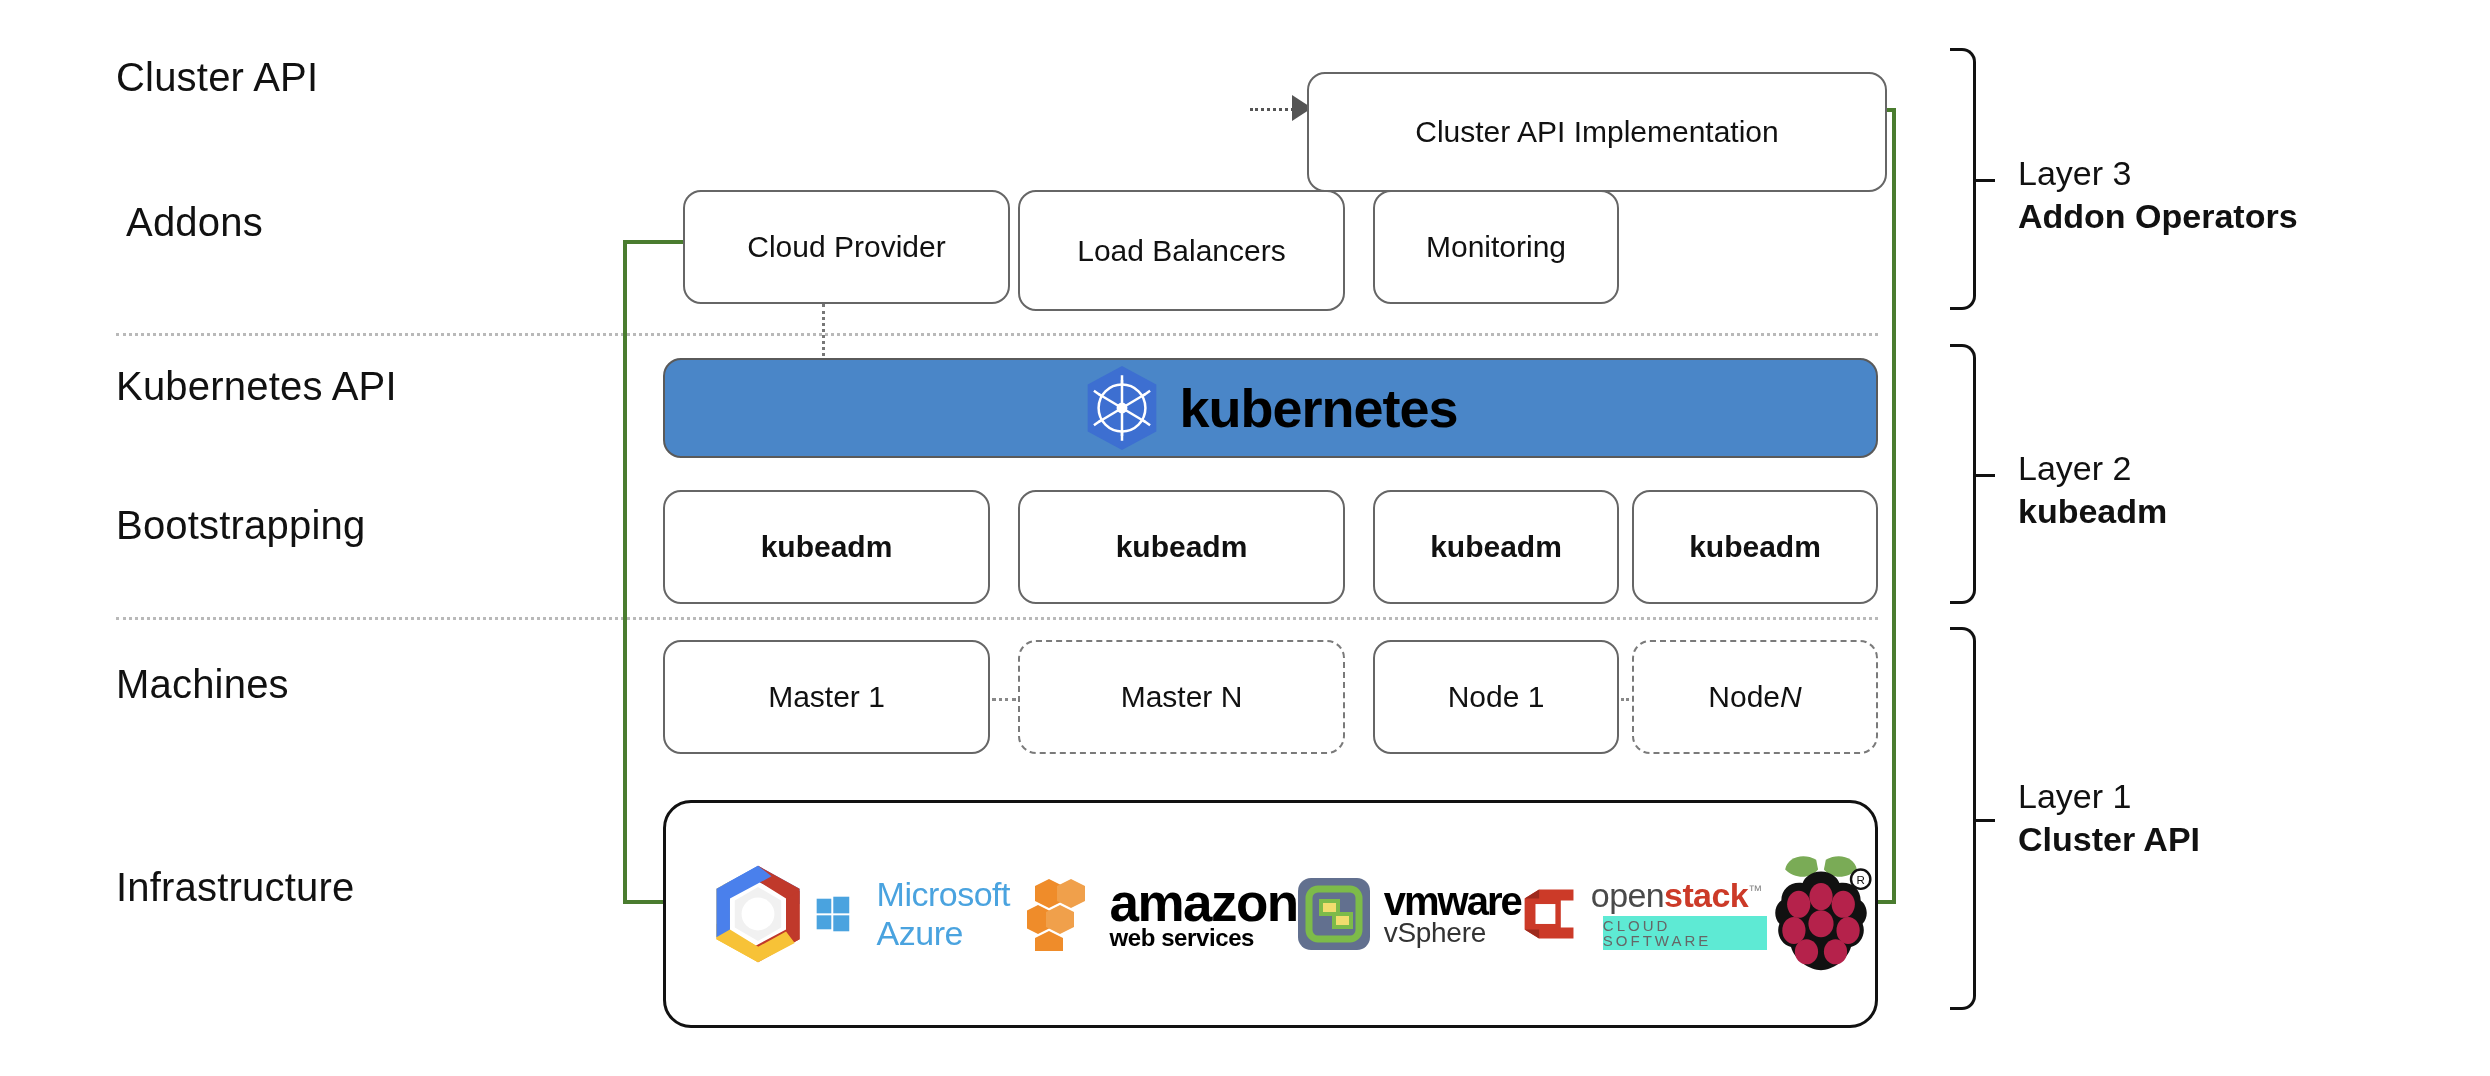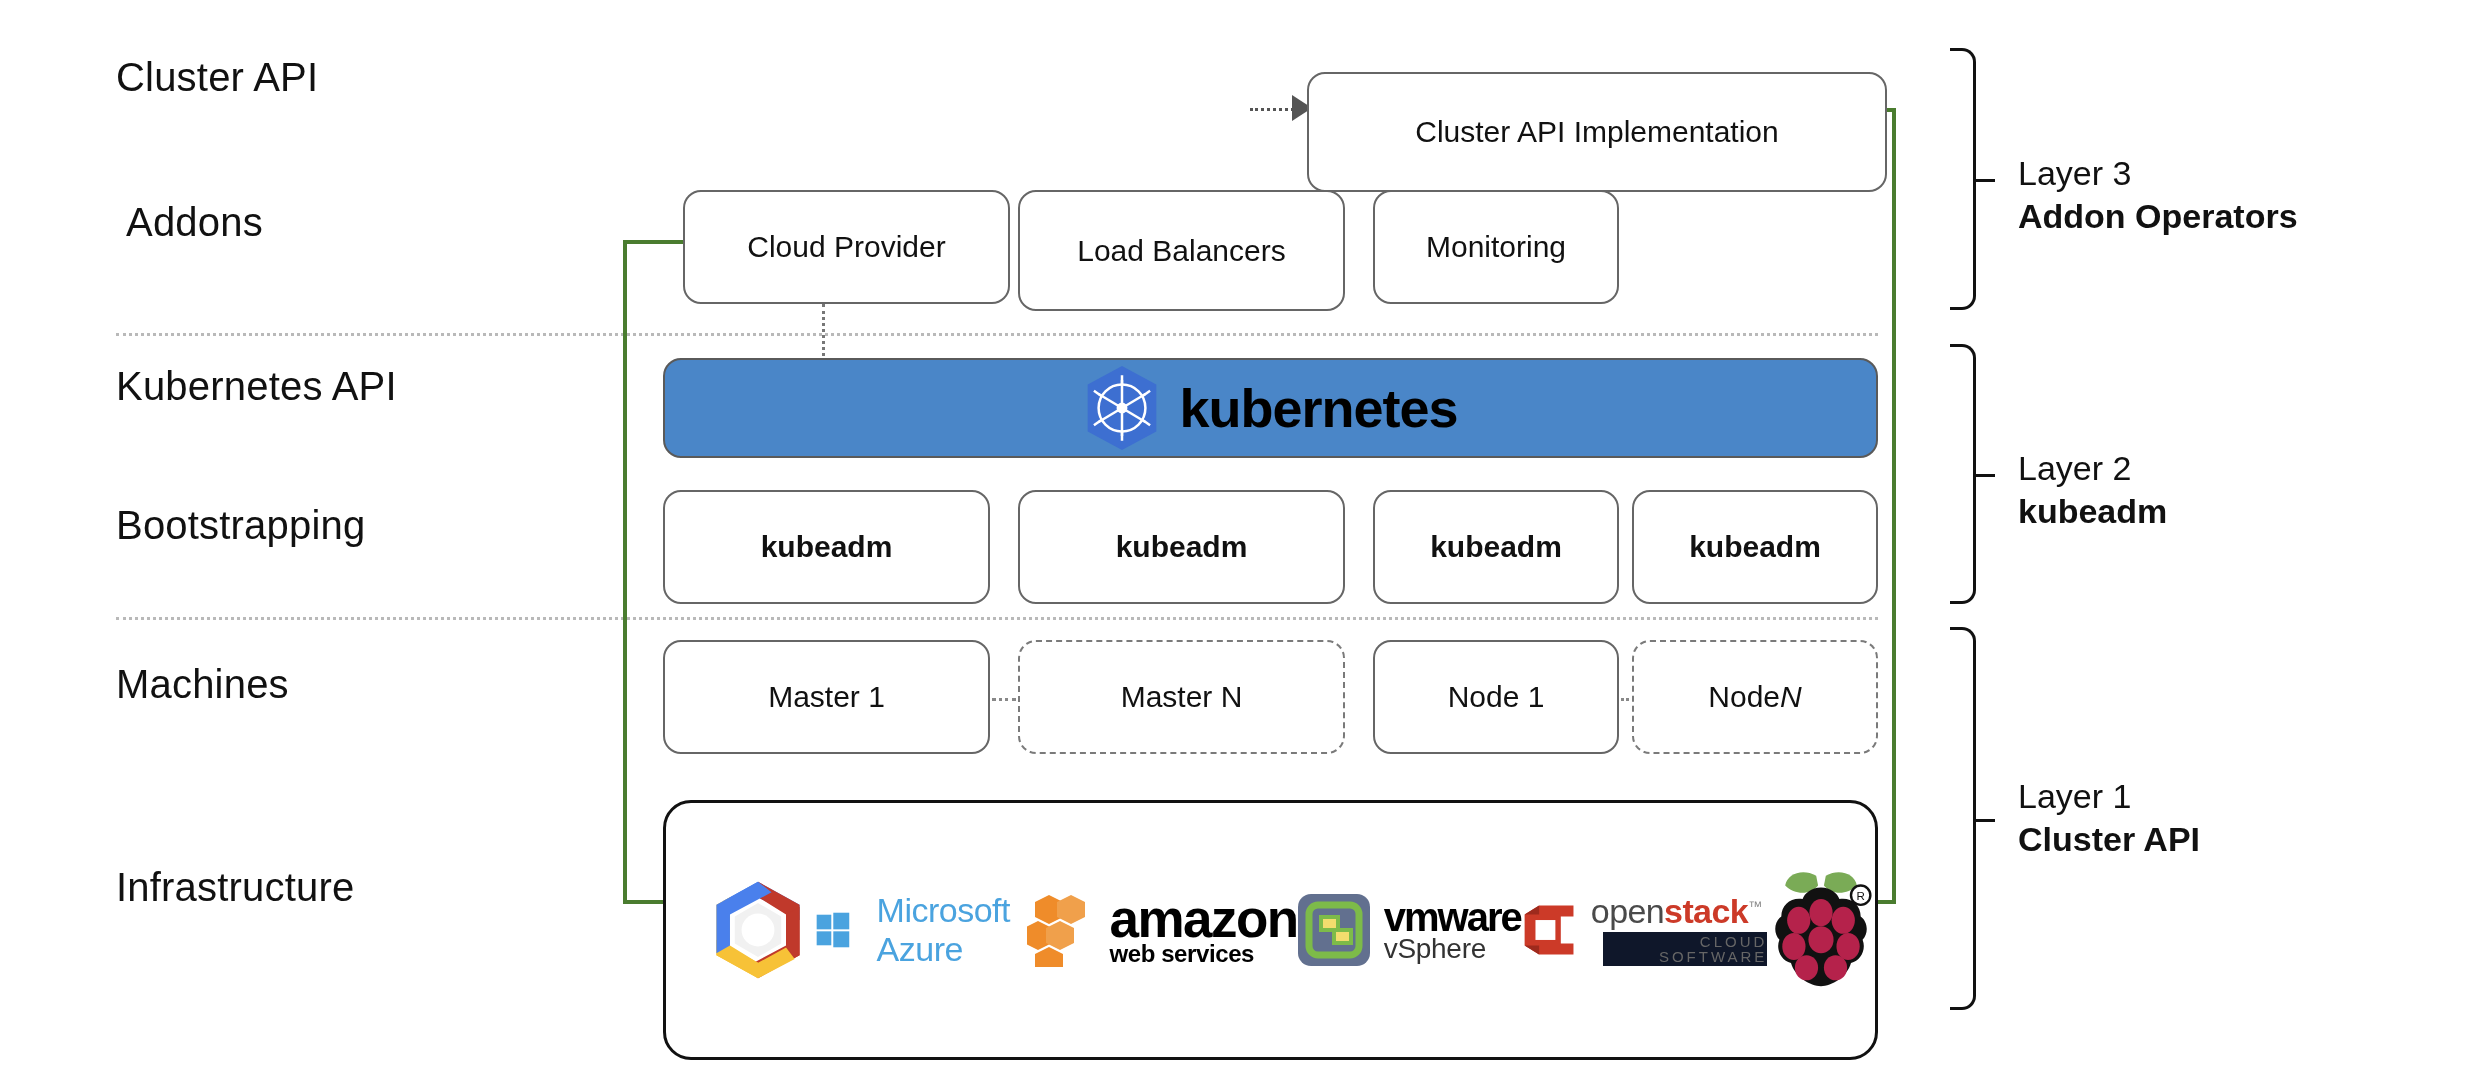--- a/index.html
+++ b/index.html
@@ -72,22 +72,22 @@
   .aws-txt .a1{font-size:53px;font-weight:bold;letter-spacing:-1.5px;display:block;}
   .aws-txt .a2{font-size:24px;font-weight:bold;letter-spacing:-.4px;display:block;}
   .vm-txt{line-height:.95;}
   .vm-txt .v1{font-size:40px;font-weight:bold;letter-spacing:-2px;display:block;}
   .vm-txt .v2{font-size:28px;color:#333;display:block;letter-spacing:-.3px;}
   .os-txt{line-height:1;}
   .os-txt .o1{font-size:34px;display:block;letter-spacing:-.6px;}
   .os-txt .o1 .open{color:#4a4a4a;}
   .os-txt .o1 .stack{color:#cc3a28;font-weight:bold;}
   .os-txt .o1 .tm{font-size:14px;vertical-align:super;color:#888;}
-  .os-txt .o2{font-size:15px;letter-spacing:3px;color:#666;background:#0f172a;
-              display:block;text-align:right;padding:2px 0;margin-top:4px;margin-left:12px;}
+  .os-txt .o2{font-size:15px;letter-spacing:3px;color:#666;background:#5eead4;
+              display:block;text-align:left;padding:2px 0;margin-top:4px;margin-left:12px;}
 </style>
 </head>
 <body>
 
 <div class="stage">
 
   <div class="rowlabel" style="left:116px;top:55px;">Cluster API</div>
   <div class="rowlabel" style="left:126px;top:200px;">Addons</div>
   <div class="rowlabel" style="left:116px;top:364px;">Kubernetes API</div>
   <div class="rowlabel" style="left:116px;top:503px;">Bootstrapping</div>
@@ -174,21 +174,21 @@
   </div>
   <div class="box" style="left:1373px;top:640px;width:246px;height:114px;">
     <span>Node 1</span>
   </div>
   <div class="microdot" style="left:1621px;top:698px;width:20px;"></div>
   <div class="box dashed italic-tail" style="left:1632px;top:640px;width:246px;height:114px;">
     <span>Node </span>
       <i>N</i>
   </div>
 
-  <div class="infrabox" style="left:663px;top:800px;width:1215px;height:260px;">
+  <div class="infrabox" style="left:663px;top:800px;width:1215px;height:228px;">
 
     <span class="logo">
       <svg width="116" height="116" viewBox="0 0 120 120">
         <path d="M60 10 L103 34 L103 50 L60 26 L33 42 L24 30 Z" fill="#4a80ec"></path>
         <path d="M103 34 L103 86 L89 94 L89 44 L60 26 L60 10 Z" fill="#c0392b"></path>
         <path d="M103 86 L60 110 L46 99 L89 76 L89 44 L103 36 Z" fill="#c0392b"></path>
         <path d="M60 110 L17 86 L17 70 L60 94 L89 78 L98 90 Z" fill="#f7c237"></path>
         <path d="M17 86 L17 34 L31 26 L31 76 L60 94 L60 110 Z" fill="#f7c237"></path>
         <path d="M17 34 L60 10 L74 21 L31 44 L31 76 L17 84 Z" fill="#4a80ec"></path>
         <polygon points="60,32 84,46 84,74 60,88 36,74 36,46" fill="#f1f1f1"></polygon>

